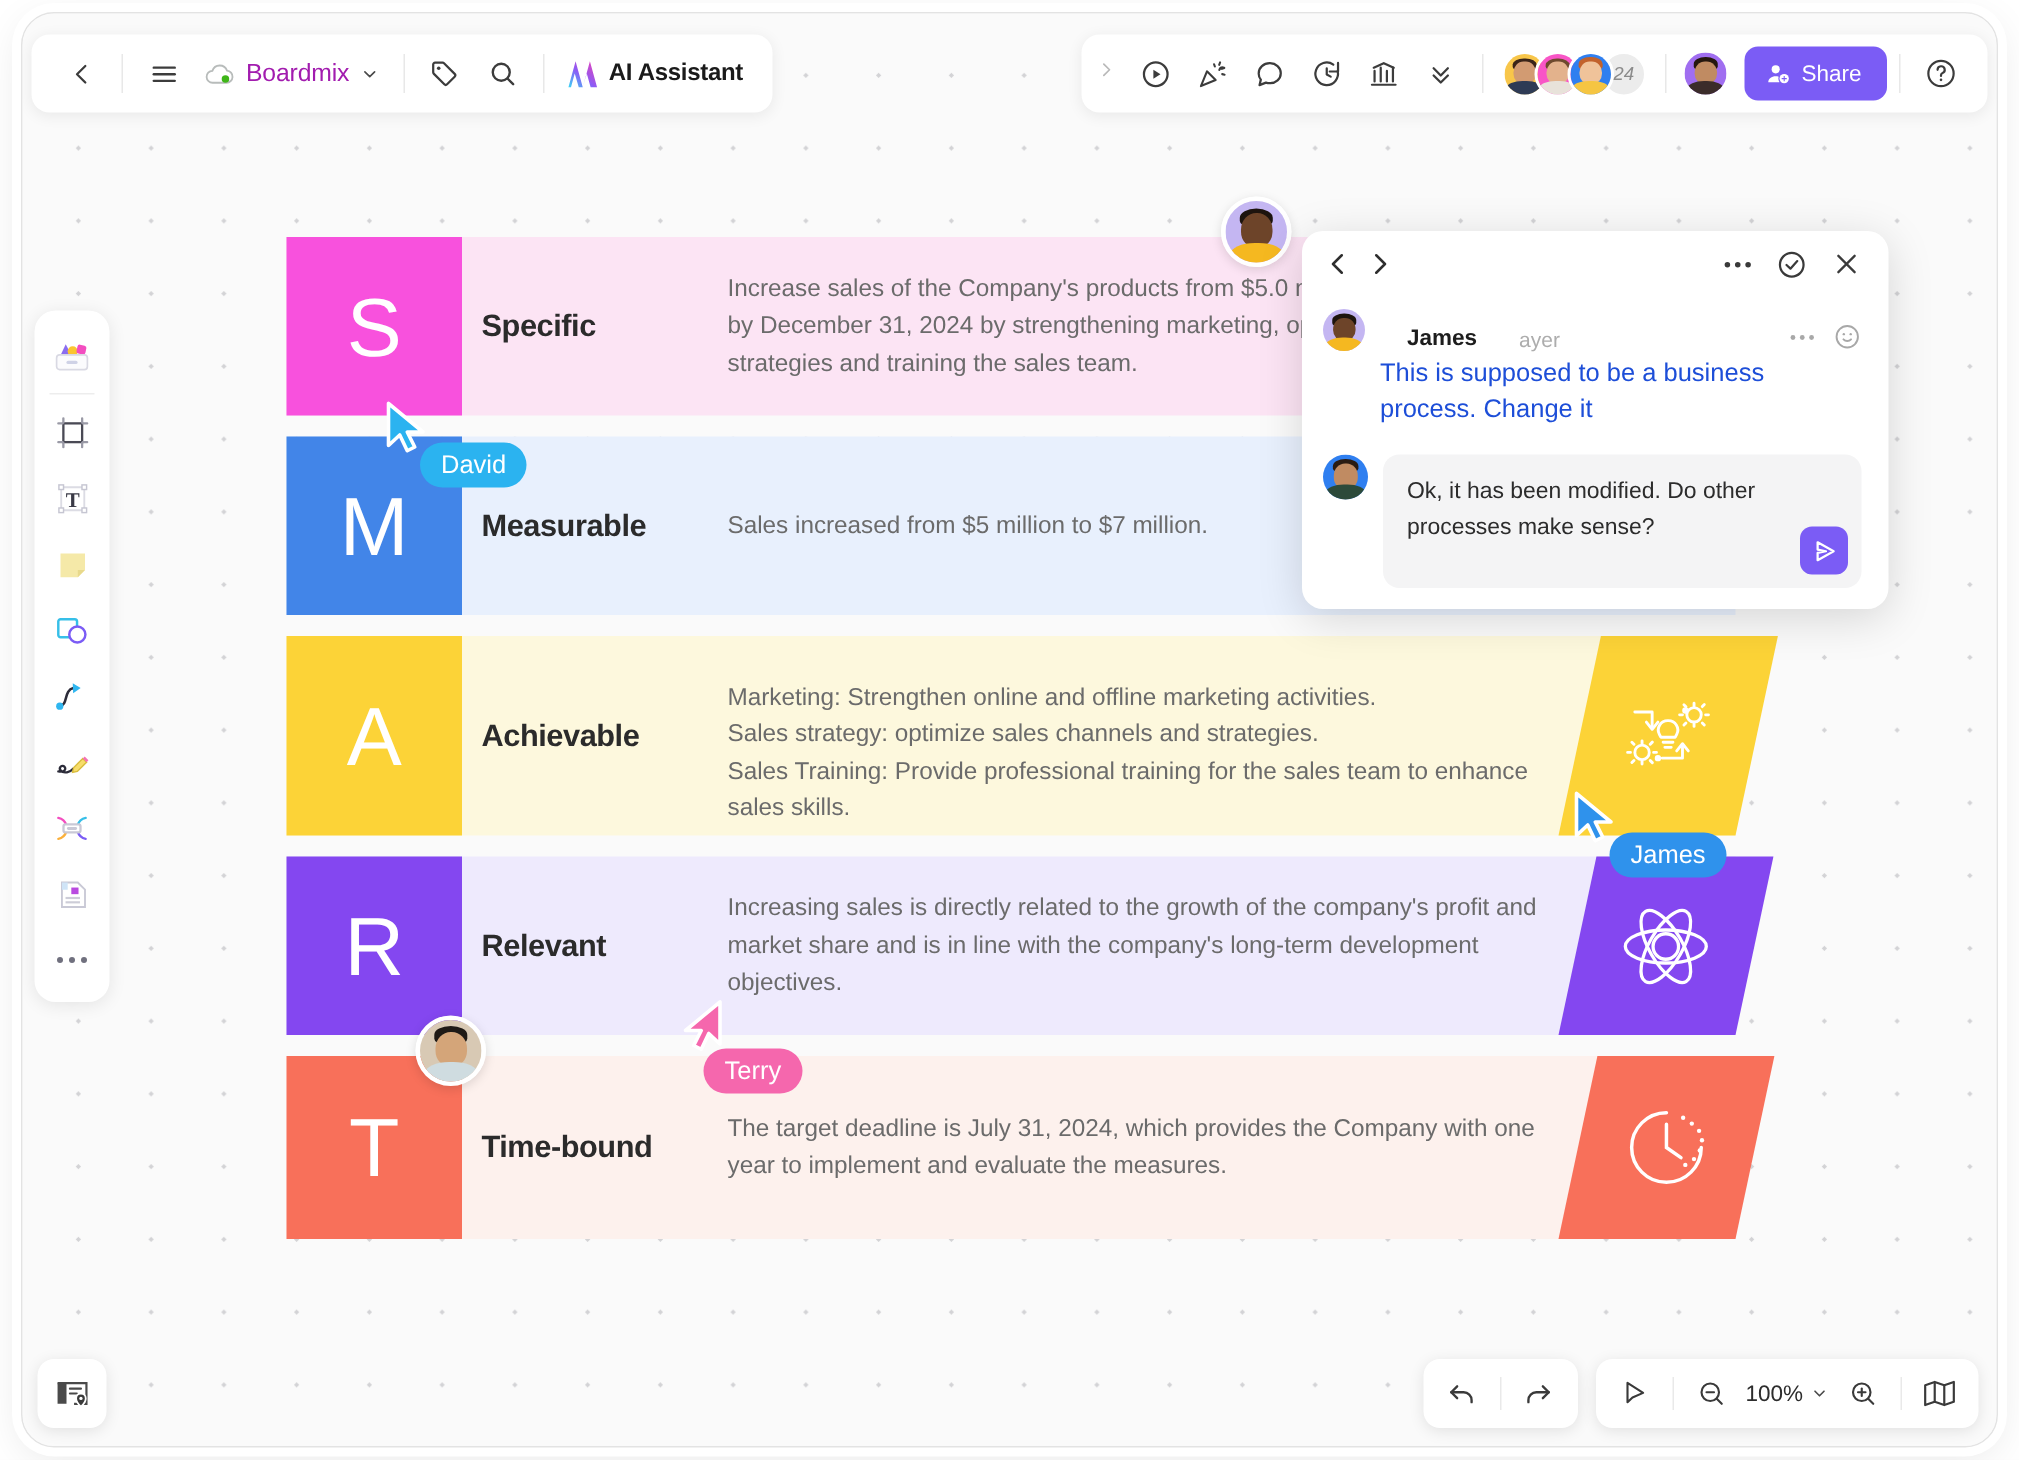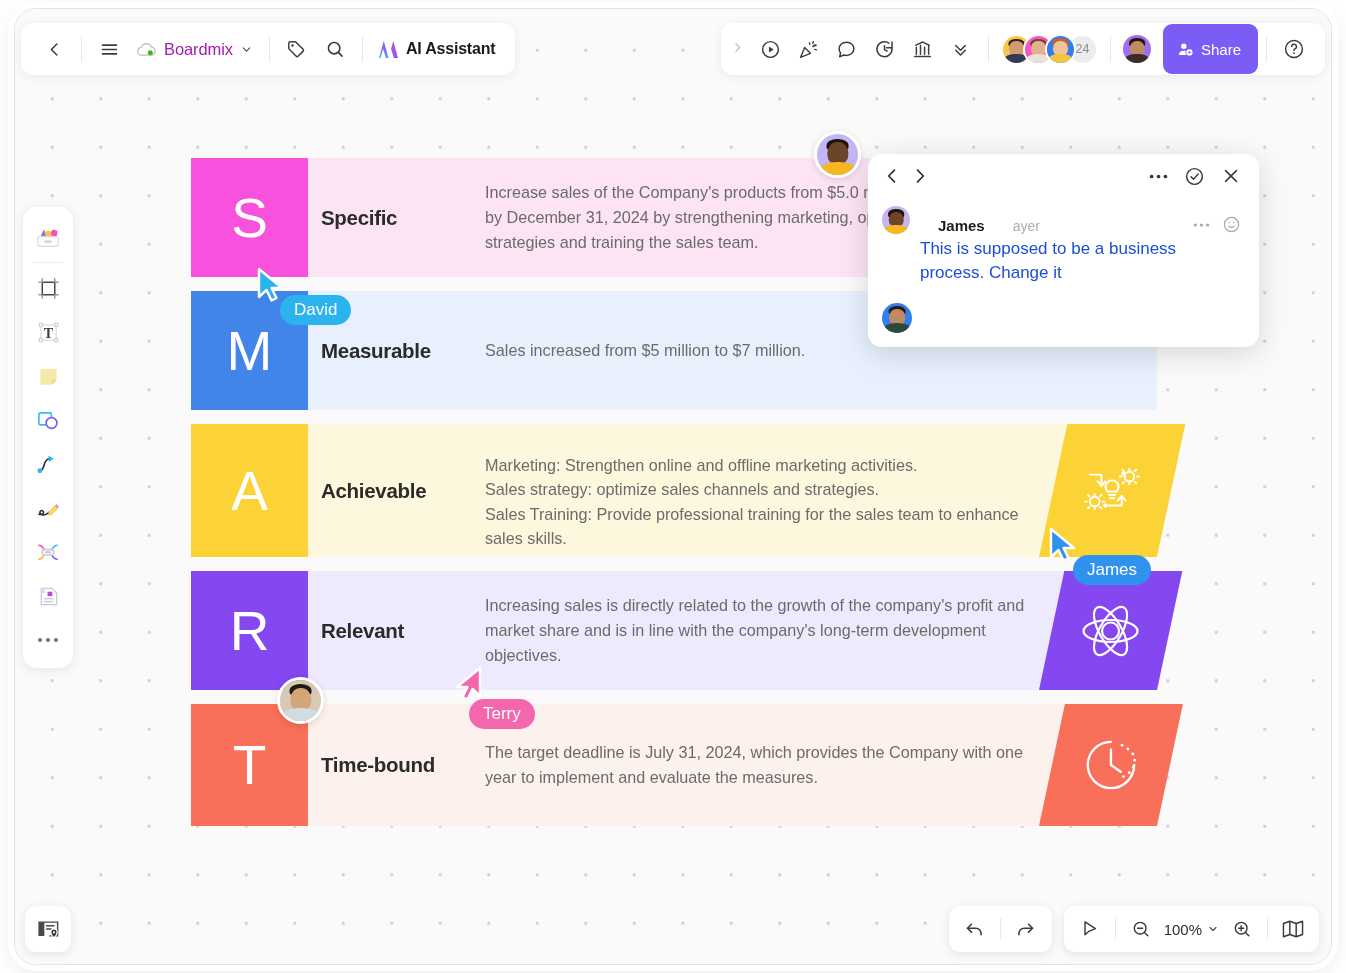--- a/index.html
+++ b/index.html
@@ -79,26 +79,26 @@
   .av {
     width: 31px; height: 31px; border-radius: 50%;
     border: 2px solid #fff; margin-left: -9px;
     overflow: hidden; position: relative; cursor: pointer;
   }
   .av:first-child { margin-left: 0; }
   .av-count {
     width: 31px; height: 31px; border-radius: 50%;
     background: #ececec; color: #8b8b8b;
     display: flex; align-items: center; justify-content: center;
-    font-size: 12.5px; margin-left: -9px; border: 2px solid #fff; cursor: pointer;
+    font-size: 12.5px; margin-left: -9px; border: 2px solid #fff; cursor: pointer; font-style: italic;
   }
   .share-btn {
     display: flex; align-items: center; gap: 7px;
     background: #7b5cf5; color: #fff;
-    height: 50px; padding: 0 17px 0 14px;
+    height: 36px; padding: 0 17px 0 14px;
     border-radius: 9px; font-size: 15px; font-weight: 500;
     cursor: pointer; border: none;
     font-family: "Liberation Sans", sans-serif;
   }
 
   
   .left-rail {
     position: absolute; left: 8px; top: 198px;
     width: 50px;
     background: #ffffff;
@@ -721,20 +721,28 @@
 
     <div class="cp-reply">
       <div class="cp-avatar" style="width:30px;height:30px">
         <div class="face">
           <div class="bg" style="background:#2f7ff0"></div>
           <div class="hair" style="background:#2a1c13;top:9%;height:32%"></div>
           <div class="head" style="background:#c08b62"></div>
           <div class="body" style="background:#2c4a3a"></div>
         </div>
       </div>
+      <div class="cp-reply-bubble">
+        <span>Ok, it has been modified. Do other processes make sense?</span>
+        <span class="cp-send">
+          <svg width="19" height="19" viewBox="0 0 24 24" fill="none" stroke="#fff" stroke-width="1.9" stroke-linejoin="round">
+              <path d="M6 4.5 L19.5 12 L6 19.5 L6 13.4 L13 12 L6 10.6 Z"></path>
+            </svg>
+        </span>
+      </div>
     </div>
   </div>
 
   <div class="bottom-left-btn">
     <span style="display:flex">
       <svg width="24" height="22" viewBox="0 0 26 24" fill="none" stroke="#4a4a4a" stroke-width="1.6">
         <path d="M2.5 4.5h21v15h-9"></path>
         <path d="M2.5 4.5h6.5v15H2.5z" fill="#4a4a4a" stroke="none"></path>
         <path d="M11.5 8.5h8M11.5 12h5" stroke="#4a4a4a" stroke-linecap="round"></path>
         <path d="M19.5 12c2 0 3.5 1.6 3.5 3.6 0 2.5-3.5 6-3.5 6s-3.5-3.5-3.5-6c0-2 1.5-3.6 3.5-3.6z" fill="#3a3a3a" stroke="#fff" stroke-width="1.3"></path>

